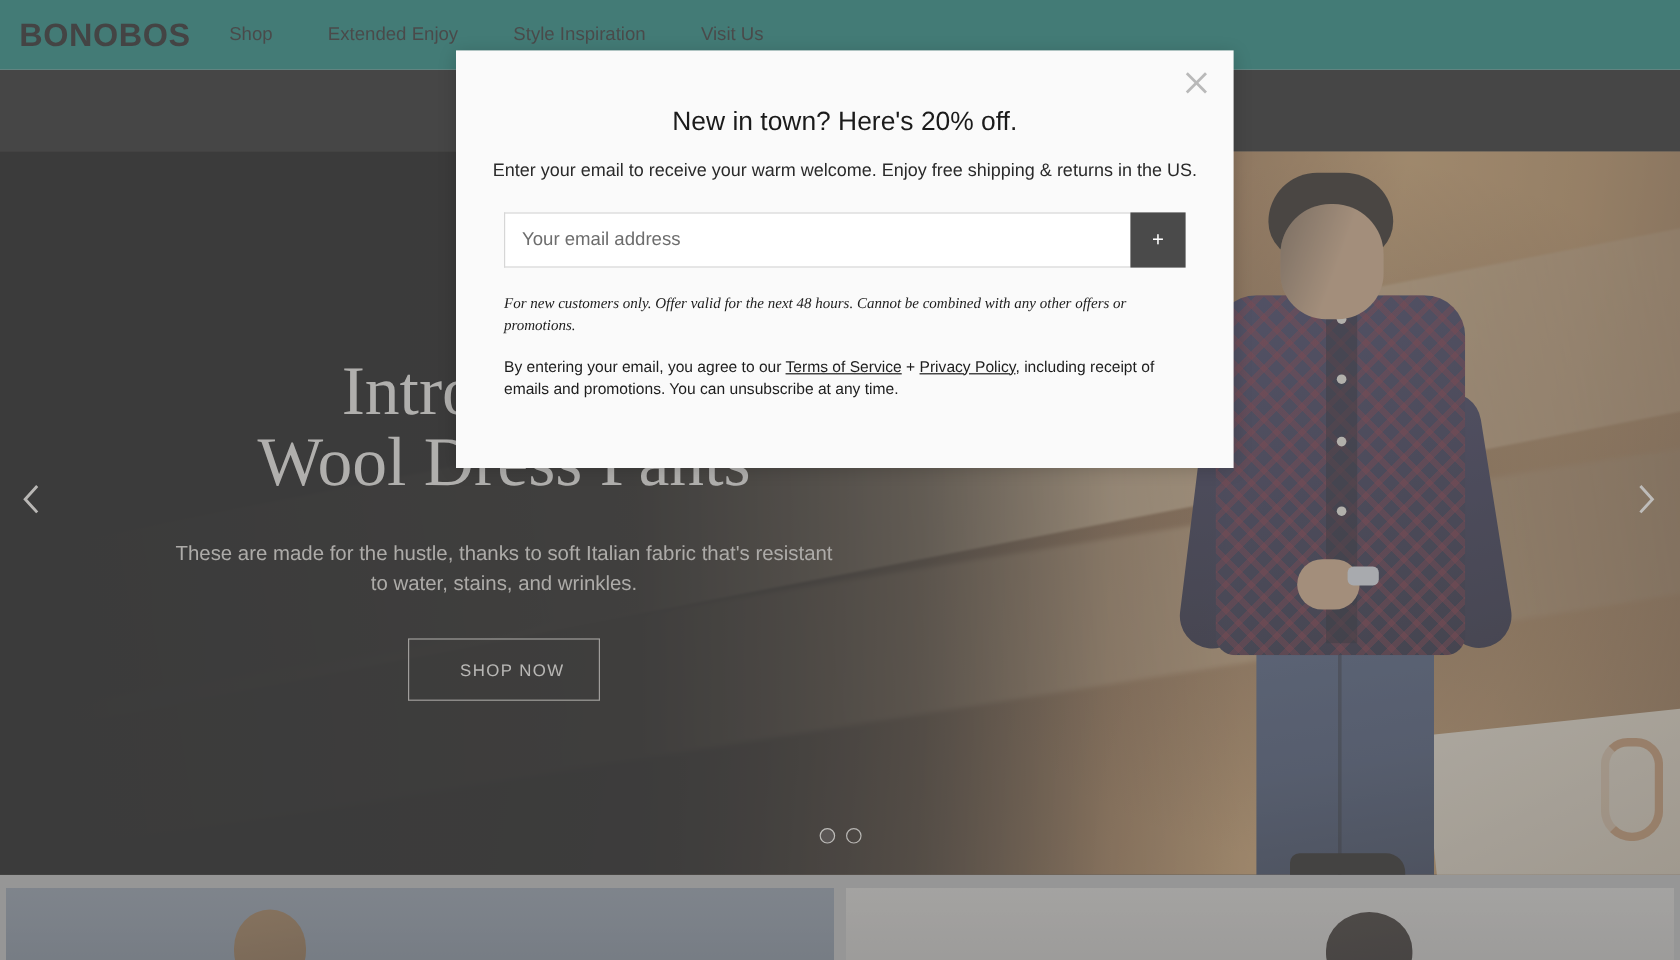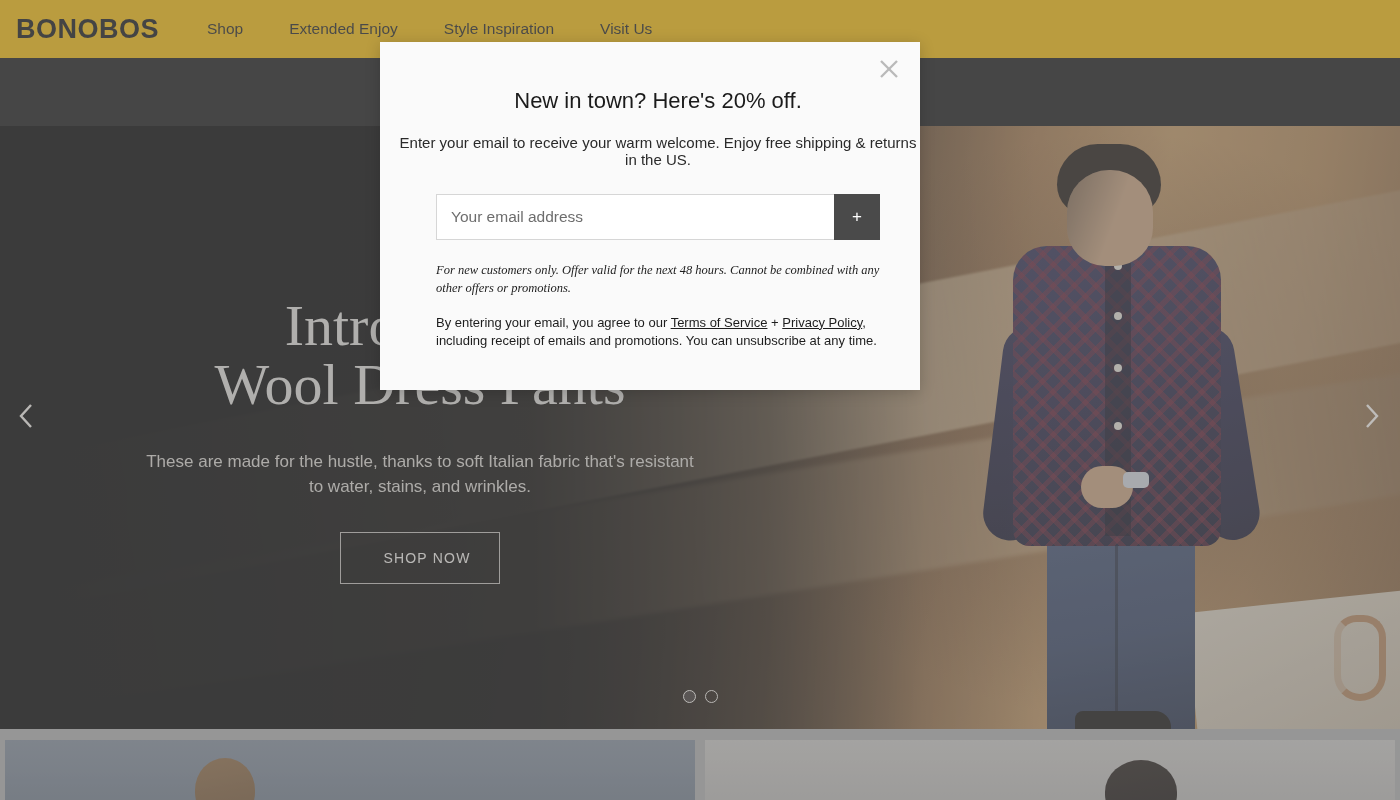--- a/index.html
+++ b/index.html
@@ -18,38 +18,38 @@
     height: 800px;
     overflow: hidden;
   }
 
   
   .header {
     position: absolute;
     top: 0; left: 0;
     width: 1400px;
     height: 58px;
-    background: #eab308;
+    background: #0f766e;
     display: flex;
     align-items: center;
     z-index: 30;
   }
   .brand {
     margin-left: 16px;
     font-family: "Liberation Sans", sans-serif;
     font-weight: bold;
     font-size: 27px;
     letter-spacing: 0.5px;
     color: #111111;
     white-space: nowrap;
   }
   .nav {
     display: flex;
     align-items: center;
-    margin-left: 48px;
+    margin-left: 32px;
     text-align: right;
   }
   .nav-item {
     font-size: 15.5px;
     color: #1c1c1c;
     white-space: nowrap;
     margin-right: 46px;
     cursor: pointer;
   }
   .header-right {
@@ -287,25 +287,24 @@
     position: absolute;
     inset: 0;
     background: rgba(128,128,128,0.46);
     z-index: 40;
   }
 
   
   .modal {
     position: absolute;
     left: 380px; top: 42px;
-    width: 540px; height: 348px;
+    width: 648px; height: 348px;
     background: #fafafa;
     z-index: 50;
     box-shadow: 0 2px 14px rgba(0,0,0,0.18);
-    padding-left: 16px;
   }
   .modal-close {
     position: absolute;
     right: 14px; top: 10px;
     width: 34px; height: 34px;
     display: flex; align-items: center; justify-content: center;
     cursor: pointer;
   }
   .modal-close svg { display: block; }
   .modal-title {

